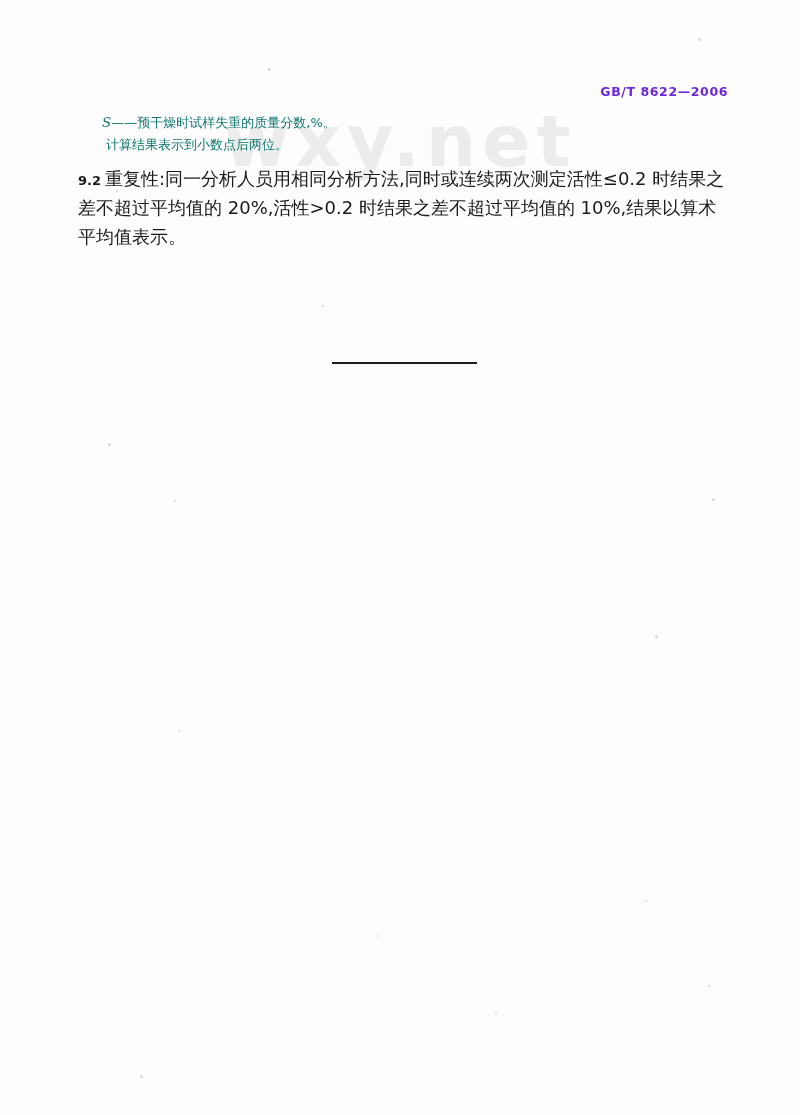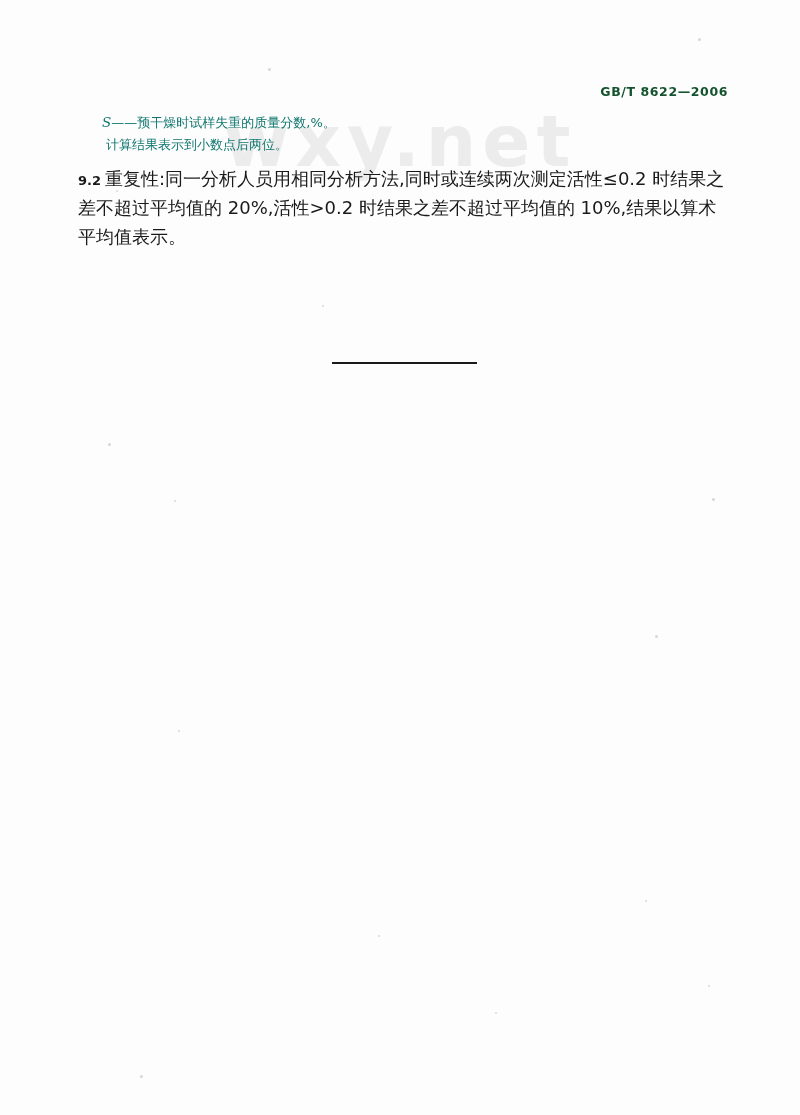--- a/index.html
+++ b/index.html
@@ -52,21 +52,21 @@
   }
 
   
   .doc-header {
     position: absolute;
     top: 84px;
     right: 72px;
     font-family: "DejaVu Sans", sans-serif;
     font-size: 12.5px;
     letter-spacing: 0.6px;
-    color: #14532d;
+    color: #6d28d9;
     font-weight: 600;
   }
 
   
   .content {
     position: absolute;
     left: 78px;
     right: 70px;
     top: 112px;
   }

